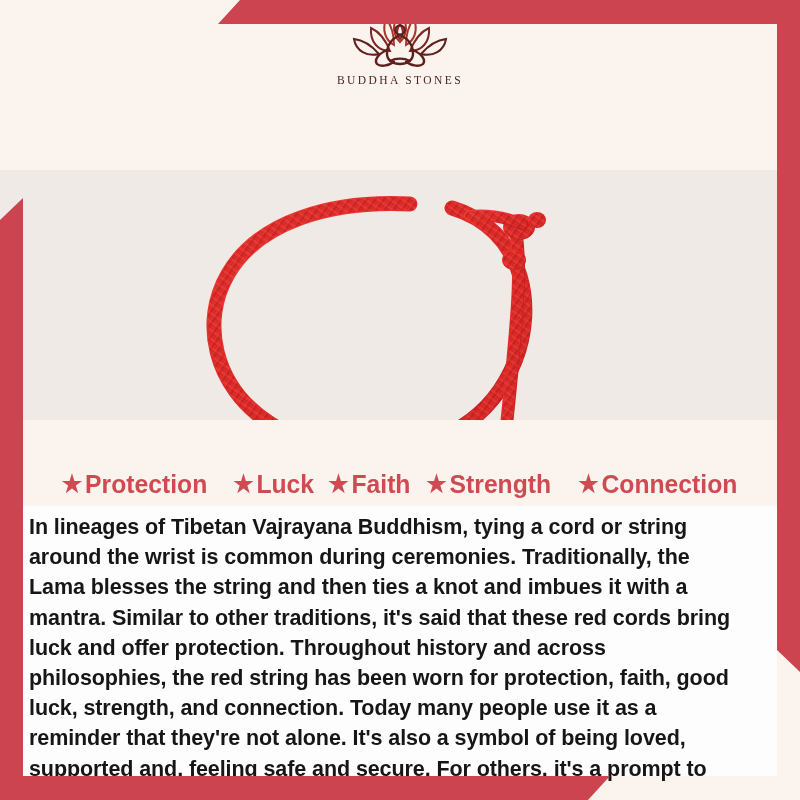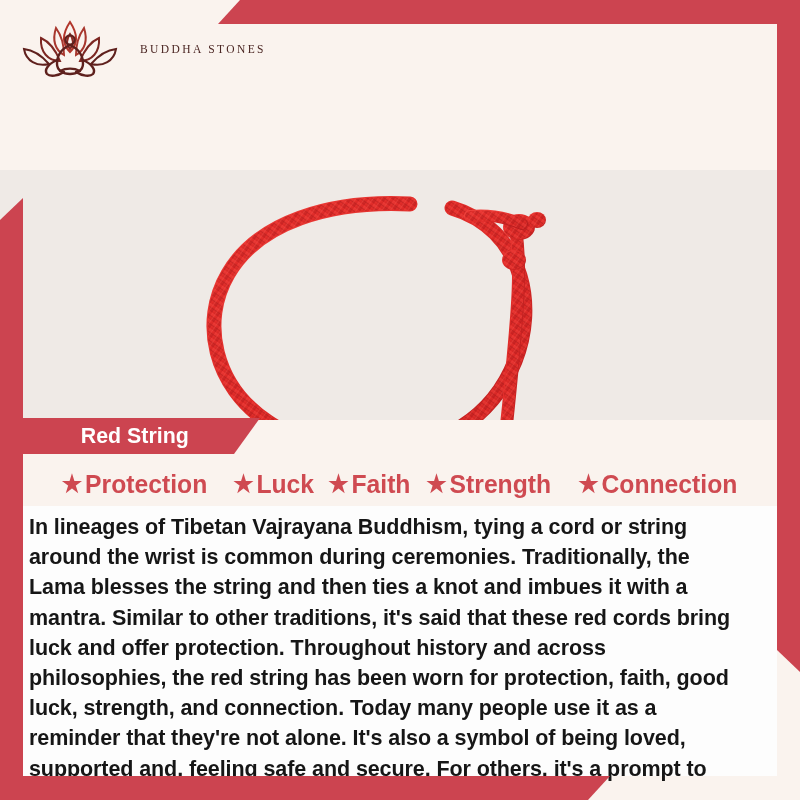--- a/index.html
+++ b/index.html
@@ -36,22 +36,22 @@
     clip-path:polygon(0 0, 100% 0, calc(100% - 22px) 100%, 0 100%);
     z-index:5;
   }
 
   
   .header{
     position:absolute;top:0;left:0;width:800px;height:170px;
     background:#faf3ee;z-index:2;
   }
   .logo-wrap{
-    position:absolute;top:14px;left:0;width:800px;
-    display:flex;flex-direction:row;align-items:center;
+    position:absolute;top:4px;left:0;width:800px;
+    display:flex;flex-direction:column;align-items:center;
   }
   .logo-mark{width:140px;height:68px;display:block;}
   .logo-word{
     margin-top:2px;
     font-family:"Liberation Serif", serif;
     font-size:11.5px;letter-spacing:2.4px;color:#4a2522;font-weight:400;
   }
   .title-band{
     position:absolute;top:103px;left:152px;width:496px;height:52px;
     background:#fdfaf6;
@@ -180,23 +180,20 @@
           <path d="M57 46 C48 50 44 56 47 60 C50 63 58 62 64 58"></path>
           <path d="M83 46 C92 50 96 56 93 60 C90 63 82 62 76 58"></path>
           <path d="M60 57 C66 54 74 54 80 57"></path>
         </g>
       </svg>
       <div class="logo-word" style="color: rgb(74, 37, 34);">BUDDHA STONES</div>
     </div>
   </div>
 
   <div class="band-strip"></div>
-  <div class="ribbon">
-    <span class="ribbon-label">Red String</span>
-  </div>
 
   <div class="benefits">
     <div class="benefit" style="color: rgb(207, 74, 81);">
       <span class="star" style="color: rgb(207, 74, 81);">★</span>
       <span class="bl">Protection</span>
     </div>
     <div class="b-gap"></div>
     <div class="benefit" style="color: rgb(207, 74, 81);">
       <span class="star" style="color: rgb(207, 74, 81);">★</span>
       <span class="bl">Luck</span>

